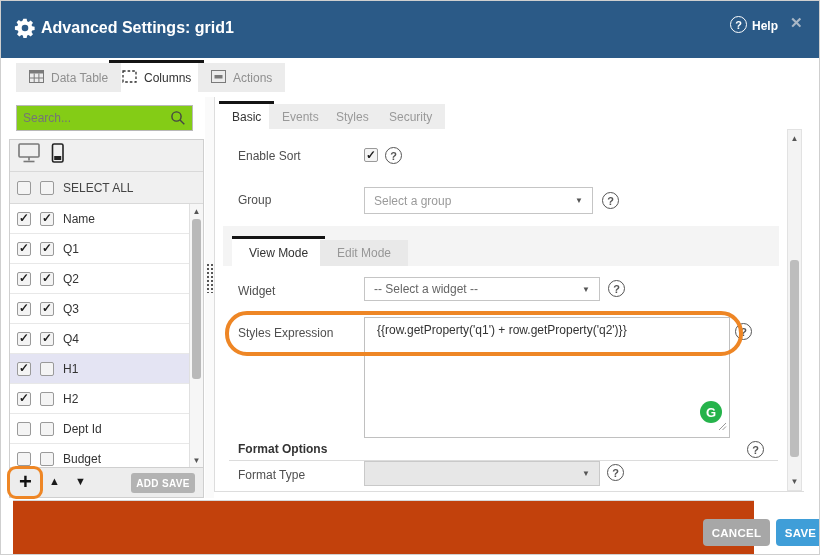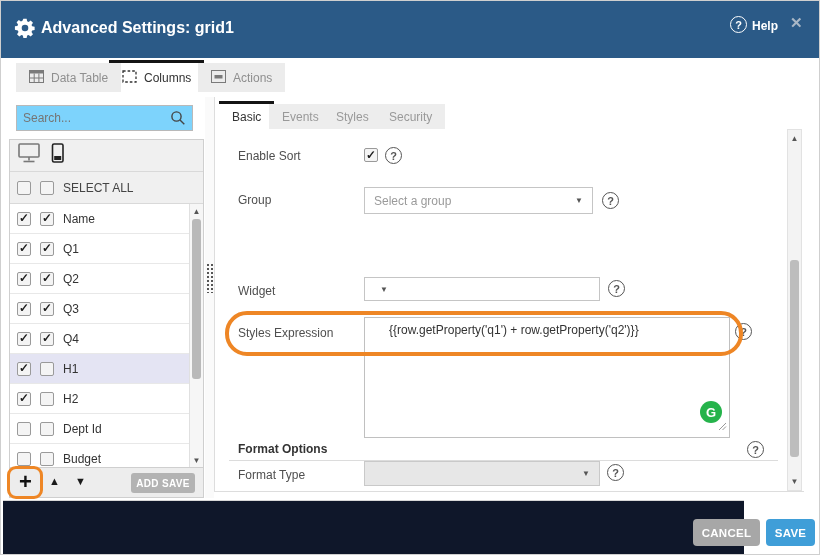--- a/index.html
+++ b/index.html
@@ -16,21 +16,21 @@
   .help-text{position:absolute;left:751px;top:18px;color:#ffffff;font-size:12px;font-weight:bold;}
   .close-x{position:absolute;left:789px;top:13px;color:#a9b7c6;font-size:15px;font-weight:bold;cursor:pointer;}
 
   
   .tab{position:absolute;display:flex;align-items:center;gap:7px;padding:0 13px;background:#ececec;
        color:#8f8f8f;font-size:12px;box-sizing:border-box;top:62px;height:29px;cursor:pointer;}
   .tab.active{top:59px;height:32px;background:#fff;border-top:3px solid #141414;color:#333;}
 
   
   .search-wrap{position:absolute;left:15px;top:104px;width:177px;height:26px;border:1px solid #b9b9b9;
-               display:flex;align-items:center;box-sizing:border-box;background:#7dd3fc;}
+               display:flex;align-items:center;box-sizing:border-box;background:#84cc16;}
   .search-wrap input{flex:1;border:none;outline:none;font-size:12px;color:#555;padding:0 6px;
                      font-family:"Liberation Sans",sans-serif;background:transparent;min-width:0;}
   .search-icon{margin-right:6px;display:flex;}
 
   .sidebar-box{position:absolute;left:8px;top:138px;width:195px;height:359px;border:1px solid #cfcfcf;
                box-sizing:border-box;background:#fff;}
   .device-row{position:absolute;left:0;top:0;width:100%;height:32px;background:#f0f0f0;
               border-bottom:1px solid #d9d9d9;display:flex;align-items:center;gap:9px;padding-left:8px;box-sizing:border-box;}
   .selectall-row{position:absolute;left:0;top:32px;width:100%;height:32px;background:#f0f0f0;
                  border-bottom:1px solid #d9d9d9;display:flex;align-items:center;padding-left:7px;
@@ -75,35 +75,35 @@
   .fake-select .sel-text{flex:1;overflow:hidden;white-space:nowrap;}
   .fake-select .caret{font-size:8px;color:#555;margin-left:6px;}
 
   .mode-strip{position:absolute;left:222px;top:225px;width:556px;height:40px;background:#f4f4f4;}
   .mtab{position:absolute;display:flex;align-items:center;padding:0 17px;font-size:12px;box-sizing:border-box;cursor:pointer;}
   .mtab.active{left:9px;top:10px;height:30px;background:#fff;border-top:3px solid #141414;color:#333;}
   .mtab.inactive{left:97px;top:14px;height:26px;background:#e9e9e9;color:#979797;}
 
   .ta-wrap{position:absolute;left:363px;top:316px;width:366px;height:121px;}
   .ta-wrap textarea{width:100%;height:100%;box-sizing:border-box;resize:none;border:1px solid #c0c0c0;
-                    font-size:12px;font-family:"Liberation Sans",sans-serif;padding:5px 24px;color:#333;outline:none;}
+                    font-size:12px;font-family:"Liberation Sans",sans-serif;padding:5px 12px;color:#333;outline:none;}
   .grammarly{position:absolute;right:8px;bottom:15px;width:22px;height:22px;border-radius:50%;background:#25b34b;
              color:#fff;font-weight:bold;font-size:13px;display:flex;align-items:center;justify-content:center;cursor:pointer;}
   .resize-grip{position:absolute;right:3px;bottom:3px;}
 
   .section-underline{position:absolute;left:228px;top:459px;width:549px;border-top:1px solid #dcdcdc;}
   .panel-bottom-line{position:absolute;left:213px;top:490px;width:590px;border-top:1px solid #ddd;}
 
   .panel-scroll{position:absolute;left:786px;top:128px;width:15px;height:362px;background:#f3f3f3;
                 border:1px solid #e2e2e2;box-sizing:border-box;}
   .panel-scroll .arr{position:absolute;left:0;width:100%;text-align:center;font-size:8px;color:#555;cursor:pointer;}
   .panel-scroll .thumb{position:absolute;left:2px;width:9px;top:130px;height:197px;background:#bdbdbd;border-radius:3px;cursor:grab;}
 
   
-  .footer{position:absolute;left:2px;top:499px;width:741px;height:56px;background:#0f172a;border-top:1px solid #d8d8d8;box-sizing:border-box;}
+  .footer{position:absolute;left:12px;top:499px;width:741px;height:56px;background:#c2410c;border-top:1px solid #d8d8d8;box-sizing:border-box;}
   .btn{position:absolute;top:18px;height:27px;border:none;border-radius:4px;color:#fff;font-size:11.5px;
        font-weight:bold;font-family:"Liberation Sans",sans-serif;letter-spacing:.3px;cursor:pointer;
        display:flex;align-items:center;justify-content:center;}
   .btn.cancel{left:690px;width:67px;background:#a7a7a7;}
   .btn.save{left:763px;width:49px;background:#3f9ed8;}
 
   
   .annot{position:absolute;border:4px solid #ee8625;border-radius:22px;pointer-events:none;z-index:50;box-sizing:border-box;}
   .annot.expr{left:224px;top:310px;width:518px;height:45px;}
   .annot.plus{left:6px;top:465px;width:36px;height:33px;border-width:3px;border-radius:9px;}
@@ -294,23 +294,32 @@
     </span>
   <span class="qmark" style="left:384px;top:146px">?</span>
 
   <span class="field-label" style="left:237px;top:192px">Group</span>
   <div class="fake-select" style="left:363px;top:186px;width:229px;height:27px">
     <span class="sel-text" style="color:#9a9a9a">Select a group</span>
     <span class="caret">▼</span>
   </div>
   <span class="qmark" style="left:601px;top:191px">?</span>
 
+  <div class="mode-strip">
+    <div class="mtab active">
+      <span>View Mode</span>
+    </div>
+    <div class="mtab inactive">
+      <span>Edit Mode</span>
+    </div>
+  </div>
 
   <span class="field-label" style="left:237px;top:283px">Widget</span>
   <div class="fake-select" style="left:363px;top:276px;width:236px;height:24px">
+    <span class="sel-text" style="color:#666">-- Select a widget --</span>
     <span class="caret">▼</span>
   </div>
   <span class="qmark" style="left:607px;top:279px">?</span>
 
   <span class="field-label" style="left:237px;top:325px">Styles Expression</span>
   <div class="ta-wrap">
     <textarea spellcheck="false" style="">{{row.getProperty('q1') + row.getProperty('q2')}}</textarea>
     <span class="grammarly">G</span>
     <span class="resize-grip">
       <svg width="9" height="9">

